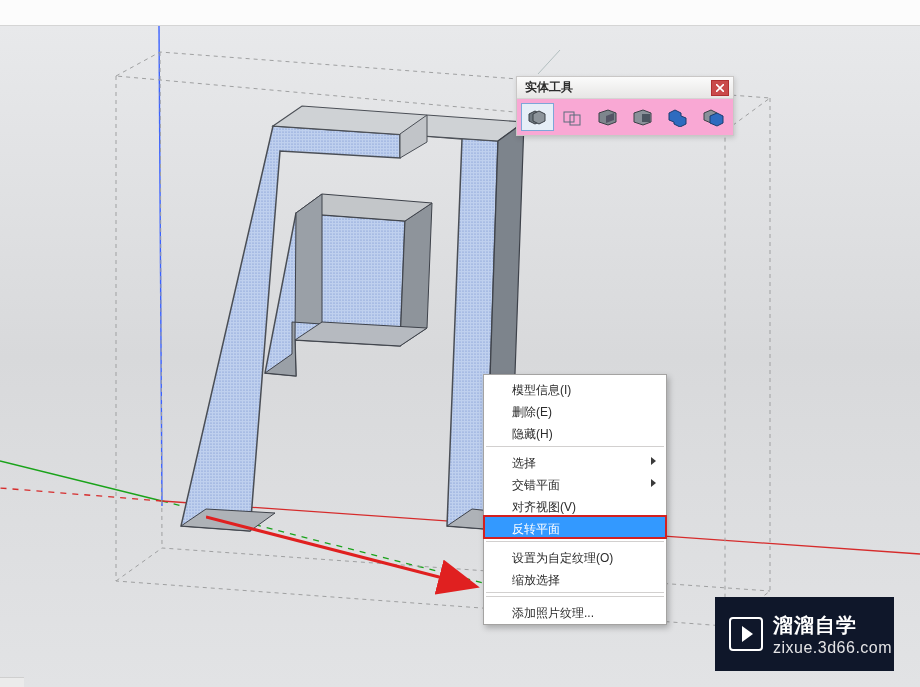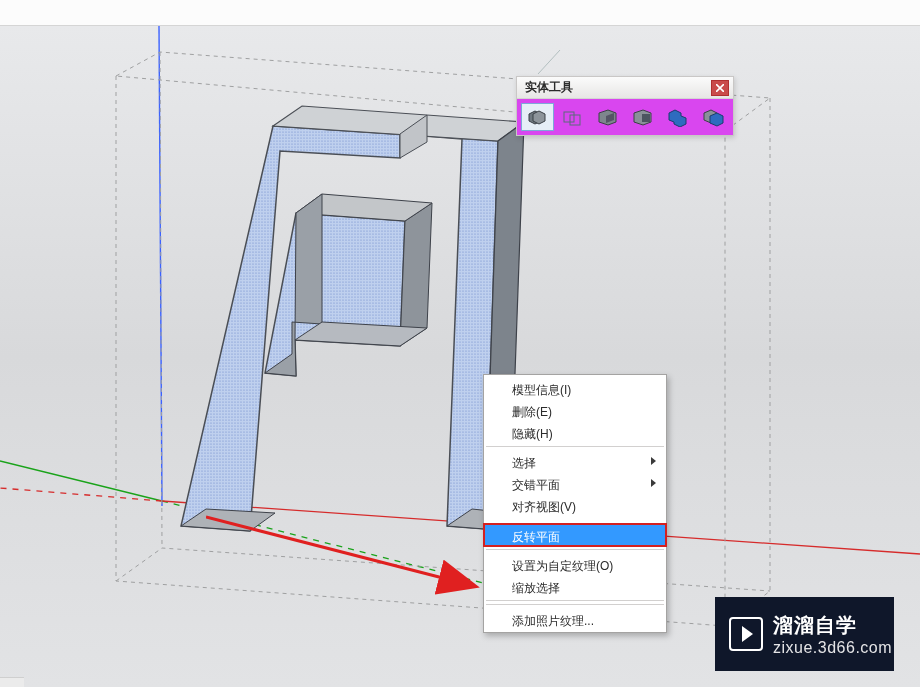--- a/index.html
+++ b/index.html
@@ -22,21 +22,21 @@
       position: absolute;
       left: 0; top: 0; right: 0; height: 26px;
       background: #fcfcfc;
       border-bottom: 1px solid #d5d5d5;
     }
     
     .toolbar {
       position: absolute;
       left: 516px; top: 76px;
       width: 218px;
-      background: #d946ef;
+      background: #f9a8d4;
       border: 1px solid #c9c7c6;
       box-shadow: 1px 2px 5px rgba(0,0,0,.15);
     }
     .toolbar-titlebar {
       height: 22px;
       background: linear-gradient(180deg, #fbfbfb 0%, #e7e6e5 100%);
       border-bottom: 1px solid #d5d4d3;
       display: flex;
       align-items: center;
       padding: 0 4px 0 8px;
@@ -101,21 +101,20 @@
       border-bottom: 4px solid transparent;
       transform: translateY(-50%);
     }
     .cm-sep {
       height: 1px; background: #d2d0cf;
       margin: 3px 2px;
     }
     .cm-item.highlight {
       background: #3399ff;
       color: #fff;
-      margin-top: 8px;
     }
     .cm-item.highlight.redbox {
       outline: 2px solid #d42020;
       outline-offset: -1px;
     }
     
     .watermark {
       position: absolute;
       right: 26px; bottom: 16px;
       width: 179px; height: 74px;

